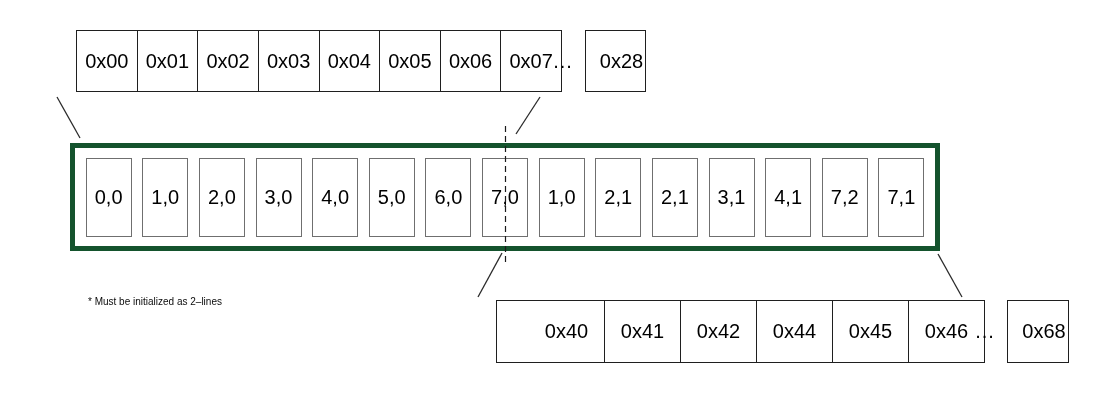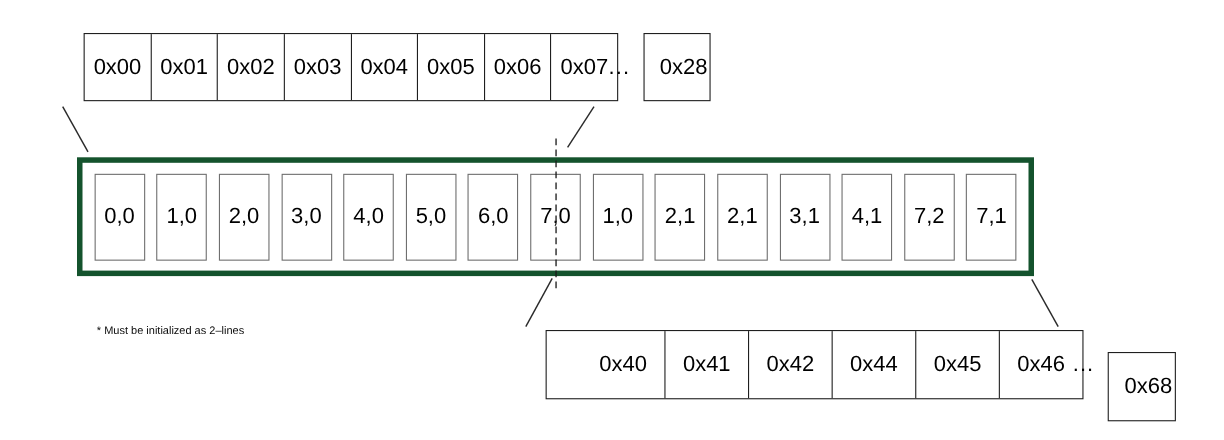--- a/index.html
+++ b/index.html
@@ -47,21 +47,21 @@
     border: 1.6px solid #1f1f1f;
     box-sizing: border-box;
     display: flex;
     align-items: center;
     justify-content: center;
     font-size: 20px;
     background: #fff;
     padding-left: 12px;
   }
   #box-end-top    { left: 585px;  top: 30px;  width: 61px; height: 62px; }
-  #box-end-bottom { left: 1007px; top: 300px; width: 62px; height: 63px; margin-top: 20px; }
+  #box-end-bottom { left: 1007px; top: 300px; width: 62px; height: 63px; }
 
   
   .ellipsis {
     position: absolute;
     display: flex;
     align-items: center;
     justify-content: center;
     font-size: 20px;
     letter-spacing: 1px;
   }

